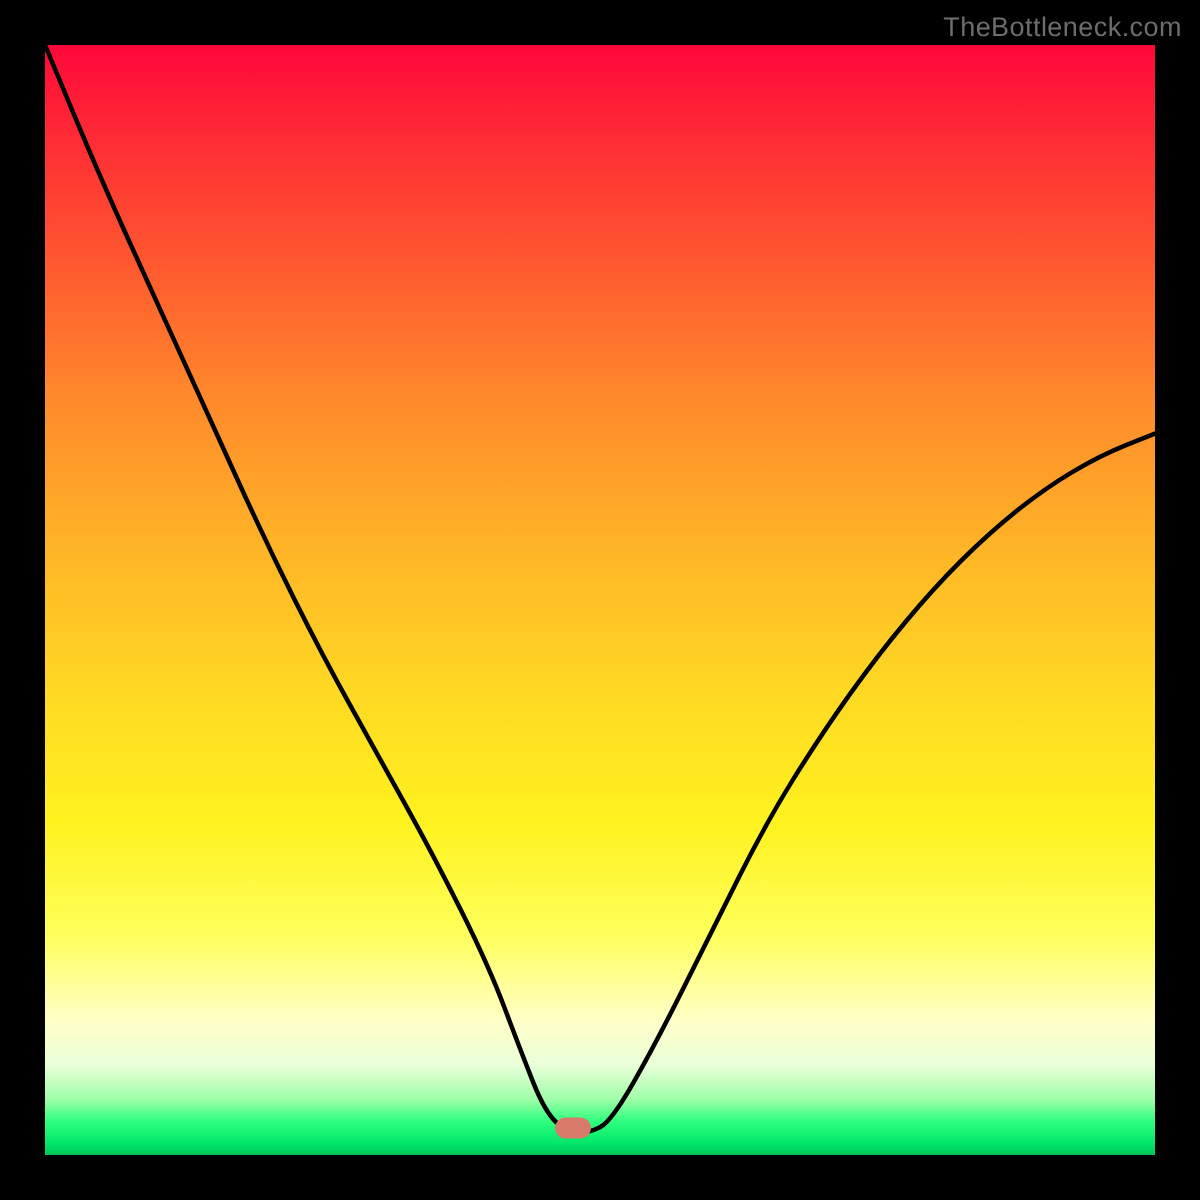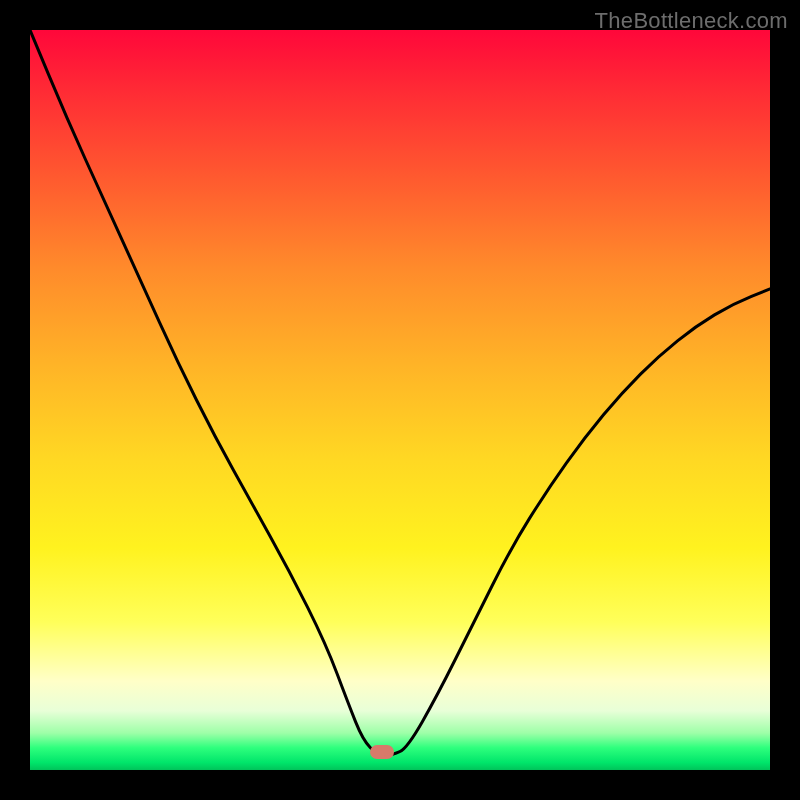--- a/index.html
+++ b/index.html
@@ -39,21 +39,21 @@
       #2eff7d 97%,
       #00e56a 99%,
       #00c45a 100%
     );
   }
   .watermark {
     position: absolute;
     top: 8px;
     right: 12px;
     color: #6d6d6d;
-    font-size: 22px;
+    font-size: 18px;
     letter-spacing: 0.3px;
     z-index: 5;
   }
   svg.curve {
     position: absolute;
     left: 0;
     top: 0;
     width: 740px;
     height: 740px;
     z-index: 3;

